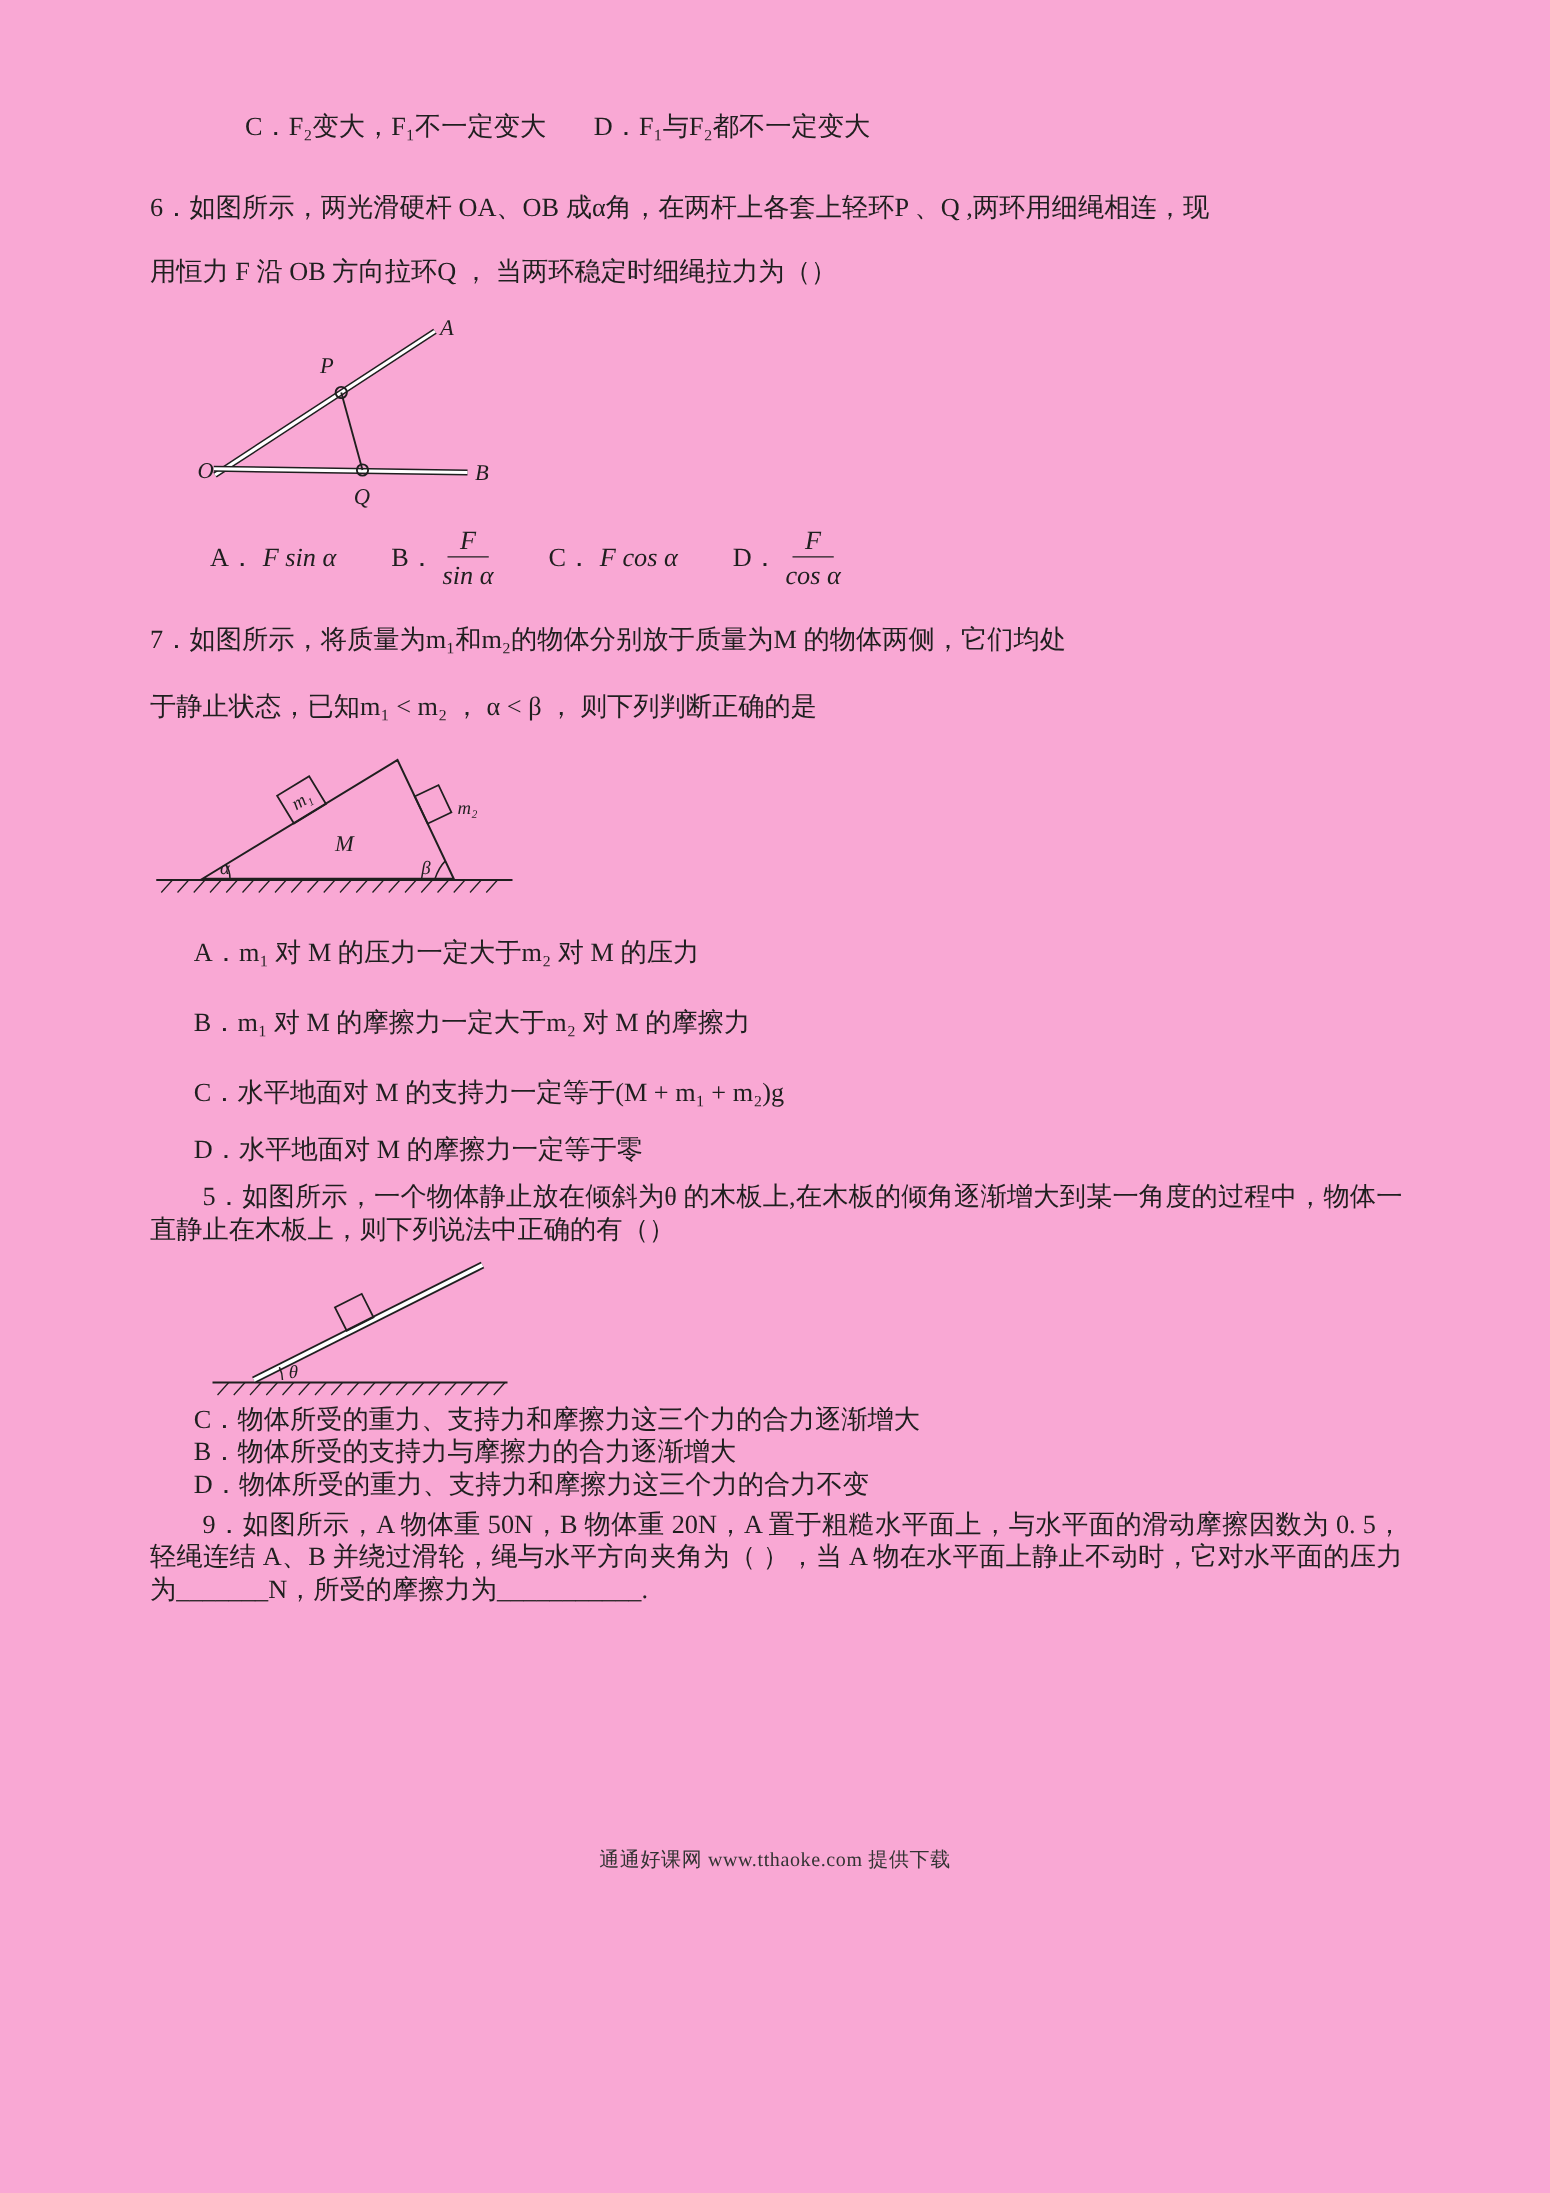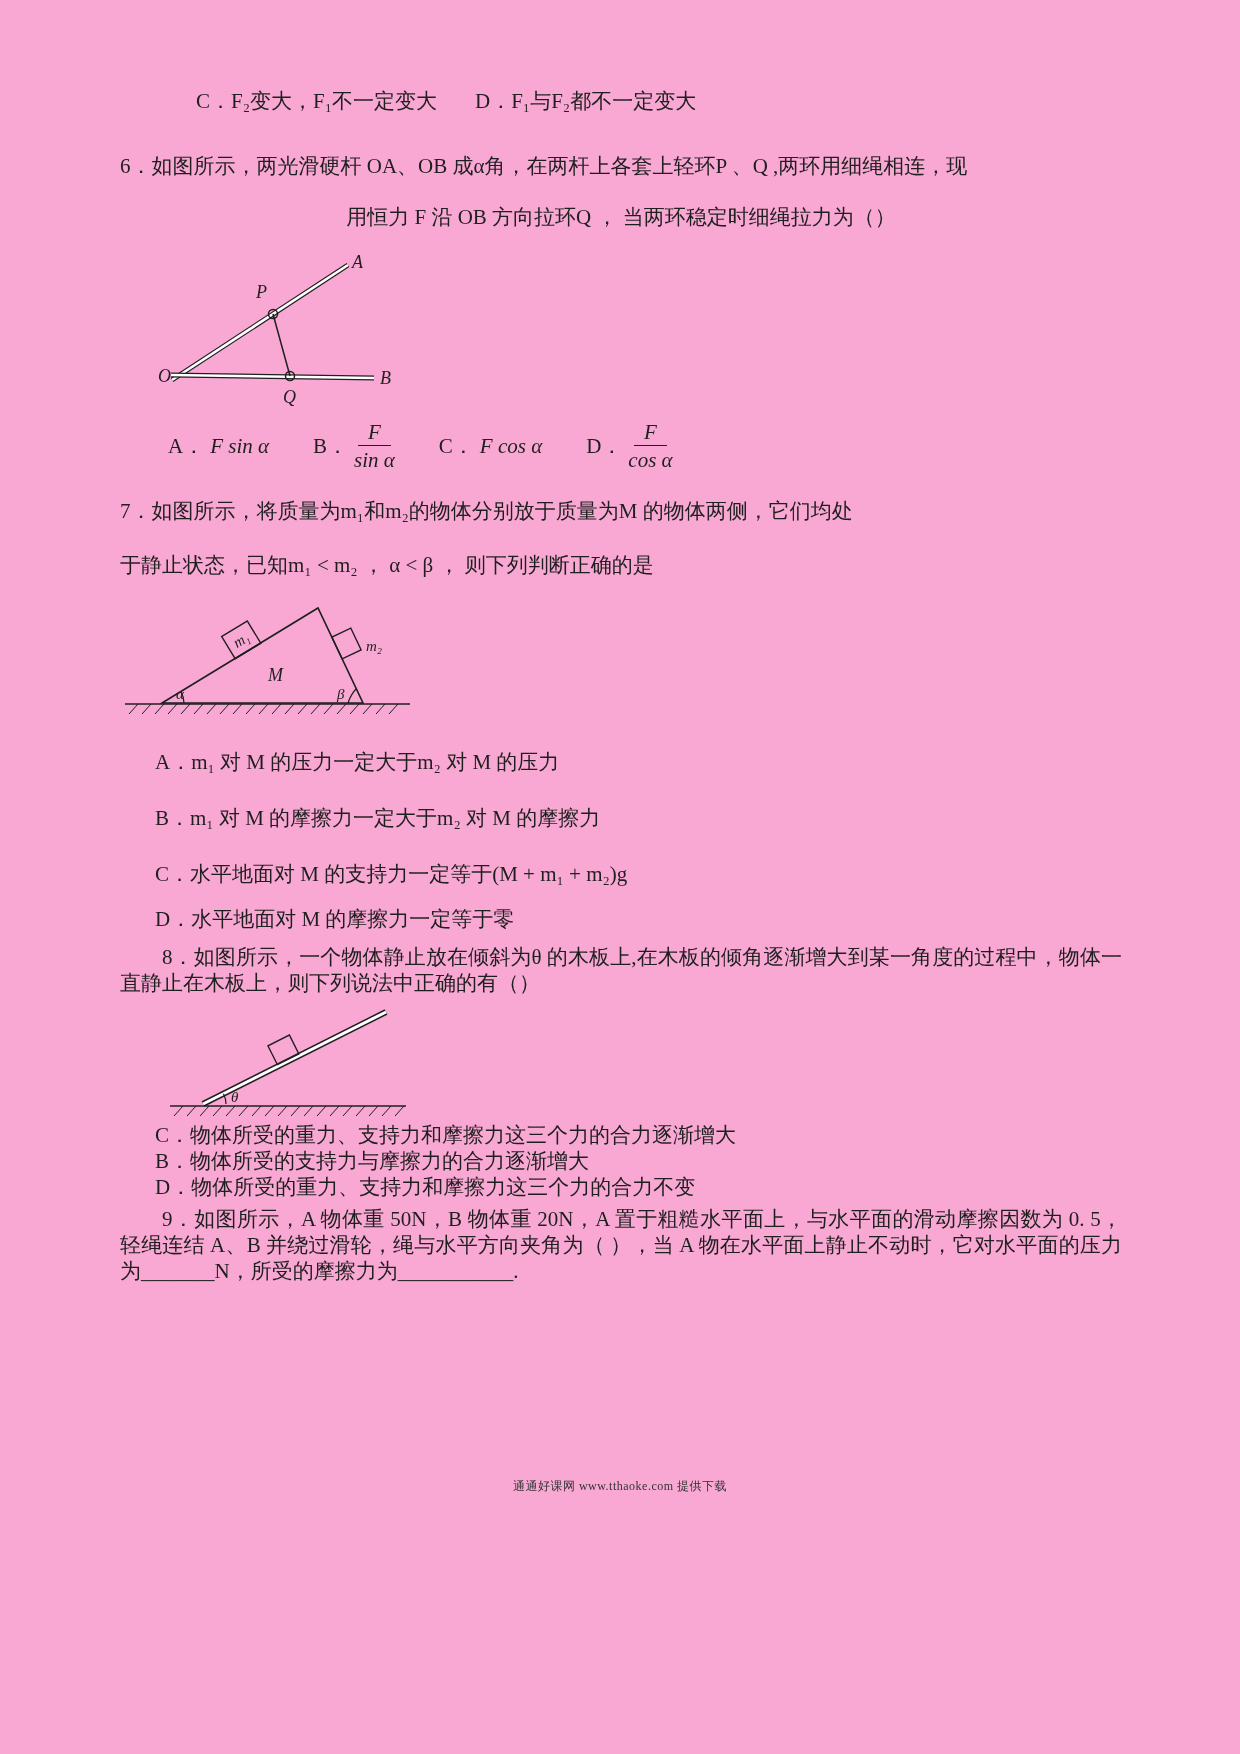--- a/index.html
+++ b/index.html
@@ -5,39 +5,39 @@
   * { margin:0; padding:0; box-sizing:border-box; }
   html,body { background:#ffffff; }
   .page {
     width:1240px; height:1754px; position:relative; background:#f9a8d4;
     font-family:"Liberation Serif","DejaVu Serif",serif;
     color:#1f1f1f; overflow:hidden;
   }
   .content { position:absolute; left:120px; right:118px; top:88px; font-size:21px; line-height:26px; }
   .topline { margin-left:76px; display:flex; gap:38px; white-space:nowrap; }
   .q6l1 { margin-top:39px; text-indent:0; }
-  .q6l2 { margin-top:25px;text-align:center; }
+  .q6l2 { margin-top:25px; }
   .fig6 { margin-top:18px; margin-left:36px; }
   .optrow { margin-top:12px; margin-left:48px; display:flex; align-items:center; gap:44px; }
   .opt { display:inline-flex; align-items:center; gap:6px; white-space:nowrap; }
   .math { font-style:italic;text-align:center; }
   .frac { display:inline-flex; flex-direction:column; align-items:center; font-style:italic; vertical-align:middle; }
   .frac .num { padding:0 10px 1px 10px; border-bottom:1.4px solid #1f1f1f; line-height:1.15; }
   .frac .den { line-height:1.15; padding-top:2px; }
   .q7l1 { margin-top:26px; }
   .q7l2 { margin-top:28px; }
   .fig7 { margin-top:20px; }
   .q7opt { margin-left:35px; }
   .q7a { margin-top:26px; } .q7b { margin-top:30px; } .q7c { margin-top:30px; } .q7d { margin-top:19px; }
   .q8p { margin-top:12px; text-indent:2em; text-align:justify; }
   .fig8 { margin-top:6px; margin-left:38px; }
   .q8opt { margin-left:35px; }
   .q8first { margin-top:6px; }
   .q9p { margin-top:6px; text-indent:2em; text-align:justify; }
-  .footer { position:absolute; left:0; right:0; top:1478px; text-align:center; font-size:12px; color:#333; letter-spacing:0.5px; }
+  .footer { position:absolute; left:0; right:0; top:1478px; text-align:center; font-size:16px; color:#333; letter-spacing:0.5px; }
   
   svg { display:block; overflow:visible; }
   .stroke { stroke:#1f1f1f; fill:none; }
   .slab { font-family:"Liberation Serif","DejaVu Serif",serif; font-style:italic; font-size:18px; fill:#1f1f1f; }
   .slab-sm { font-size:15px; }
 </style>
 </head>
 <body>
 
 <div class="page">
@@ -147,21 +147,21 @@
         <path d="M 228,105 Q 231,96 236.5,90.5" class="stroke" stroke-width="1.2"></path>
         <text x="217" y="101" class="slab slab-sm">β</text>
       </svg>
     </div>
 
     <div class="q7opt q7a">A．m₁ 对 M 的压力一定大于m₂ 对 M 的压力</div>
     <div class="q7opt q7b">B．m₁ 对 M 的摩擦力一定大于m₂ 对 M 的摩擦力</div>
     <div class="q7opt q7c">C．水平地面对 M 的支持力一定等于(M + m₁ + m₂)g</div>
     <div class="q7opt q7d">D．水平地面对 M 的摩擦力一定等于零</div>
 
-    <p class="q8p">8．如图所示，一个物体静止放在倾斜为θ 的木板上,在木板的倾角逐渐增大到某一角度的过程中，物体一直静止在木板上，则下列说法中正确的有（）</p>
+    <p class="q8p">5．如图所示，一个物体静止放在倾斜为θ 的木板上,在木板的倾角逐渐增大到某一角度的过程中，物体一直静止在木板上，则下列说法中正确的有（）</p>
 
     <div class="fig8">
       <svg width="260" height="120" viewBox="0 0 260 120">
 
         <line x1="12" y1="104" x2="248" y2="104" class="stroke" stroke-width="1.6"></line>
         <g>
             <line x1="25" y1="104" x2="16" y2="114" stroke="#1f1f1f" stroke-width="1"></line>
             <line x1="38" y1="104" x2="29" y2="114" stroke="#1f1f1f" stroke-width="1"></line>
             <line x1="51" y1="104" x2="42" y2="114" stroke="#1f1f1f" stroke-width="1"></line>
             <line x1="64" y1="104" x2="55" y2="114" stroke="#1f1f1f" stroke-width="1"></line>

